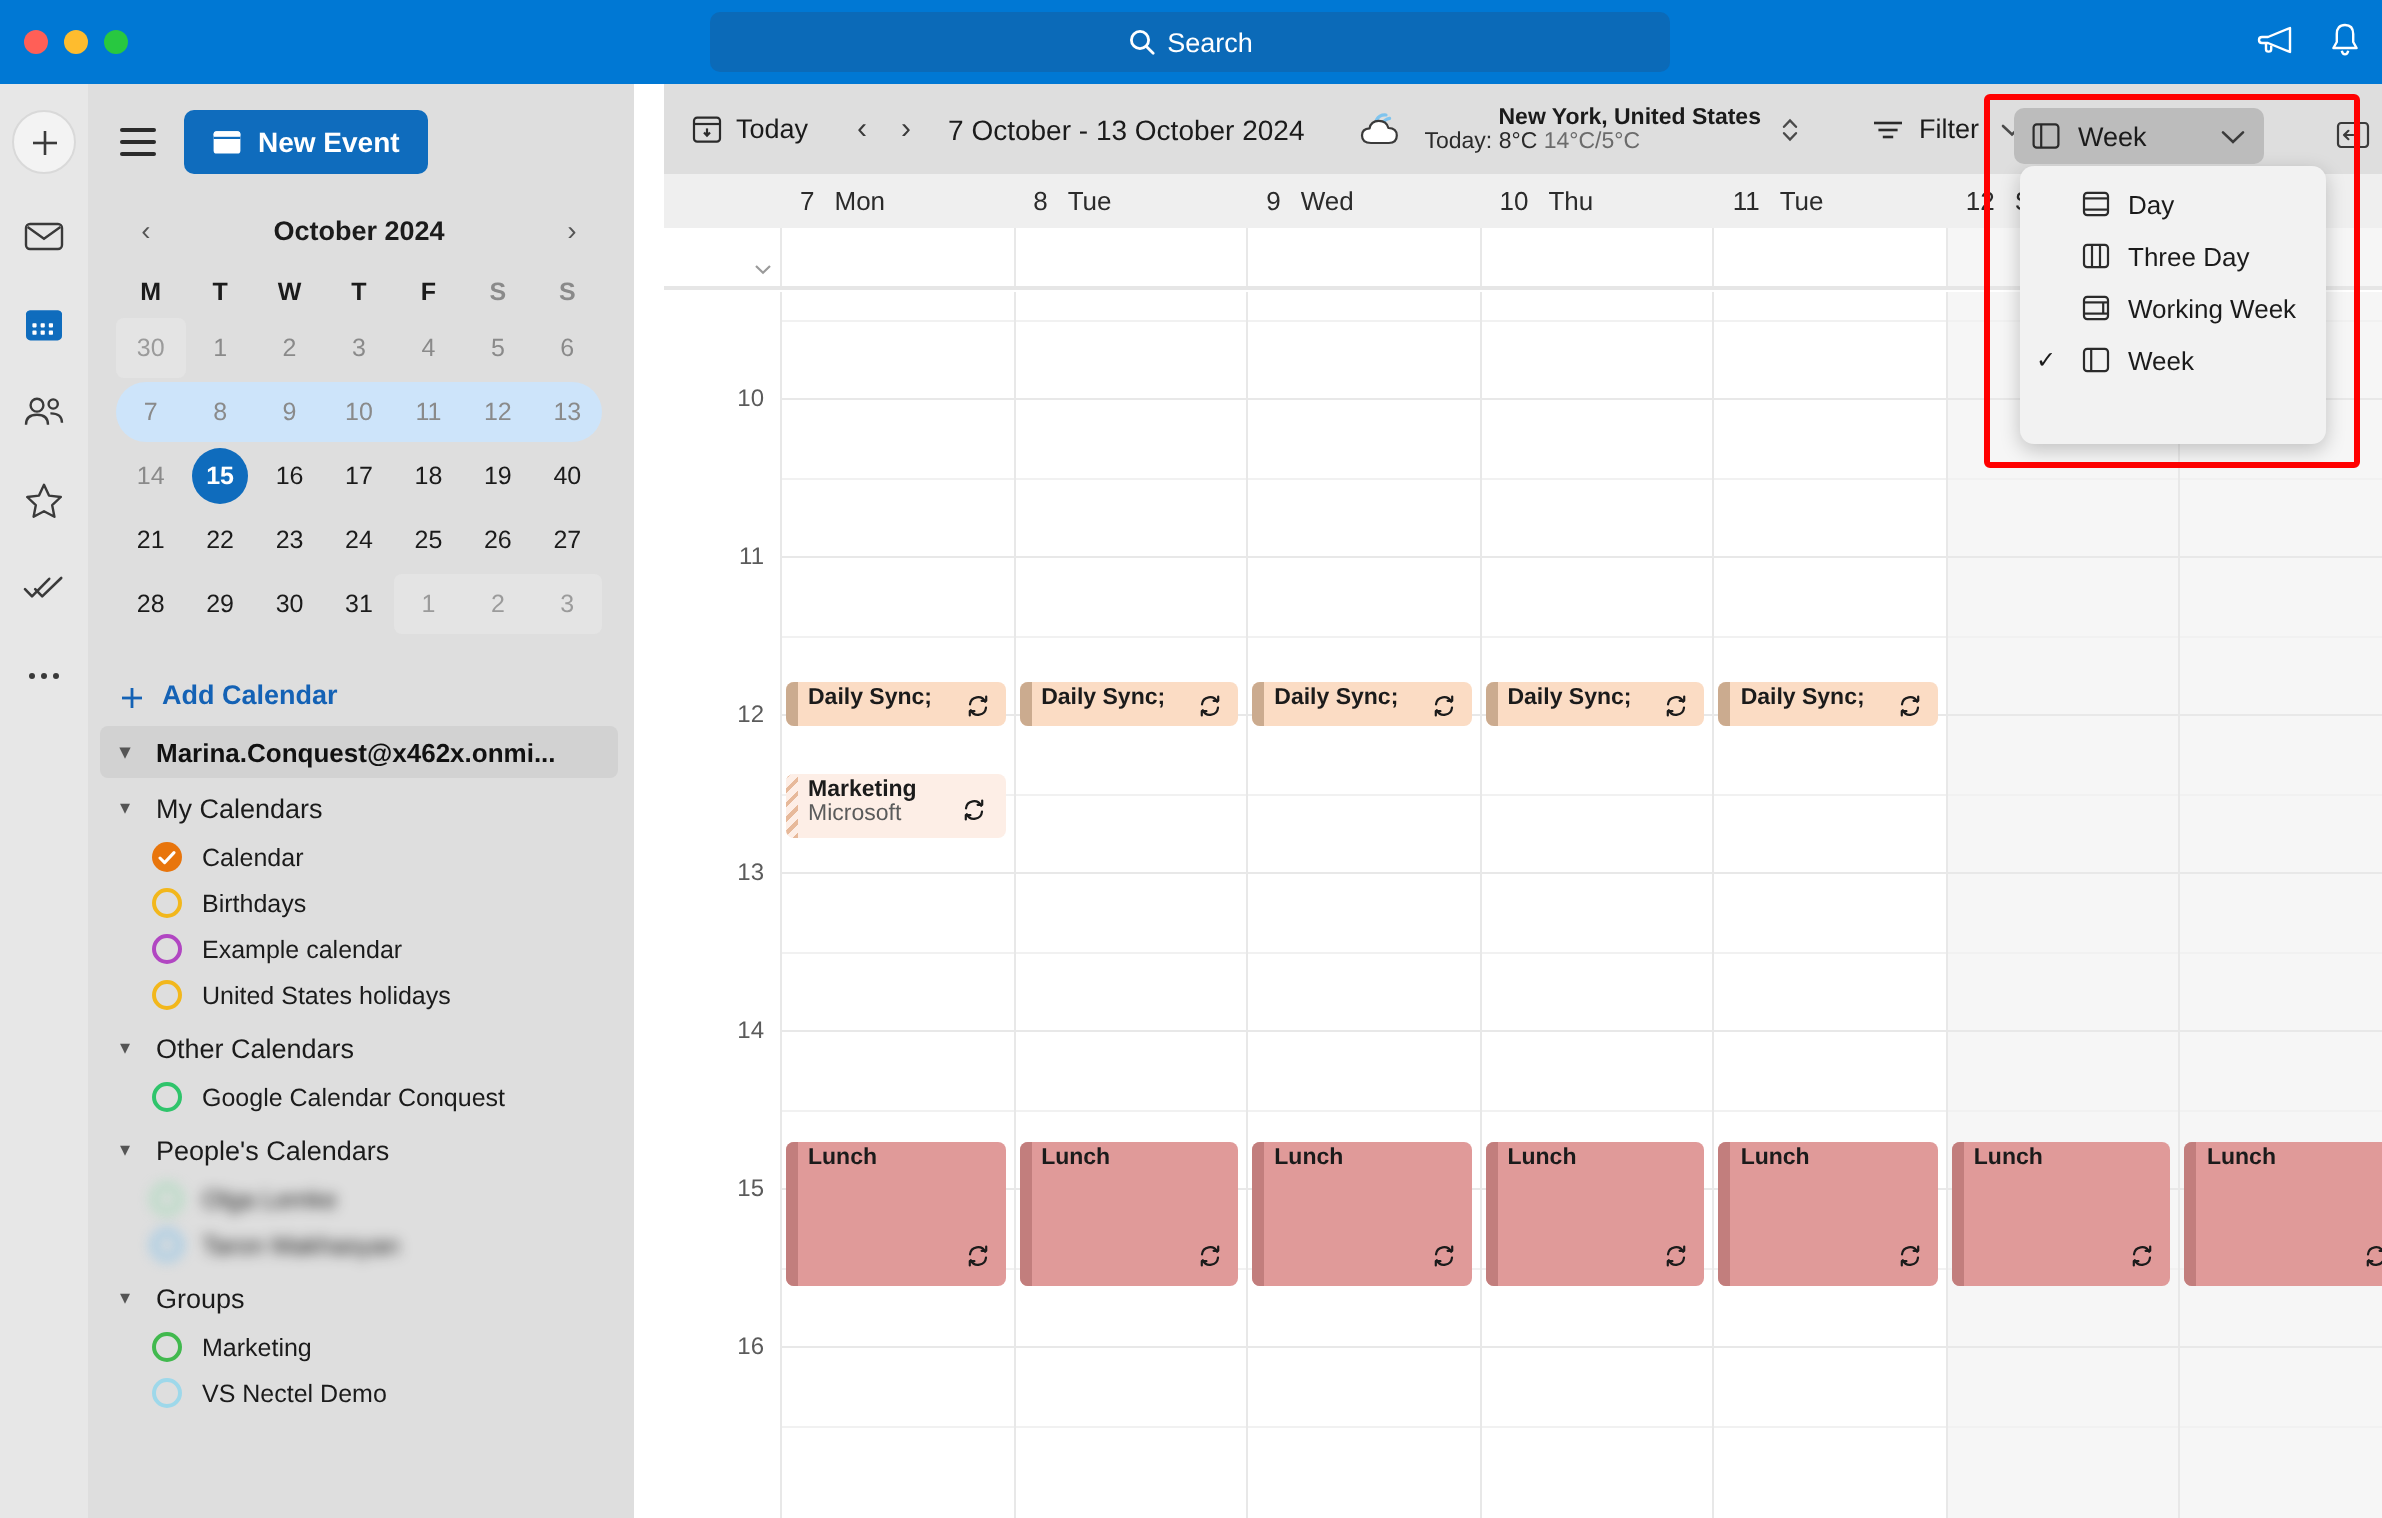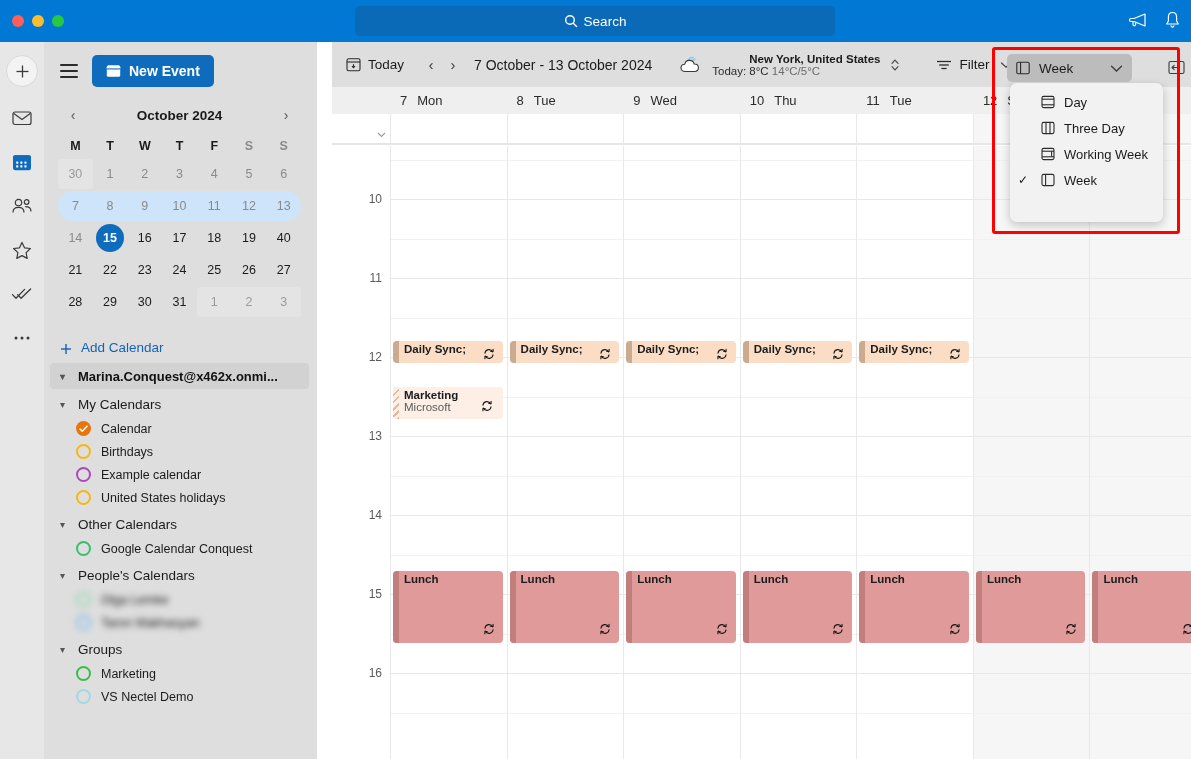--- a/index.html
+++ b/index.html
@@ -81,21 +81,21 @@
     background: #cde4fa; border-radius: 15px; z-index: 1;
   }
   .mc-boxhl { position: absolute; height: 30px; background: #e4e4e4; border-radius: 4px; z-index: 1; }
   .mc-today {
     position: absolute; width: 28px; height: 28px; border-radius: 50%;
     background: #0f6cbd; z-index: 1;
   }
   .mc-cell.today { color: #fff; font-weight: bold; }
 
   
-  .addcal { display: flex; align-items: flex-end; gap: 9px; margin: 22px 0 0 16px; color: #1462b5; font-size: 13.5px; }
+  .addcal { display: flex; align-items: flex-end; gap: 9px; margin: 22px 0 0 16px; color: #1462b5; font-size: 13.5px; font-weight: bold; }
   .acct-row {
     margin: 8px 8px 0 6px; height: 26px; background: #d2d2d2; border-radius: 4px;
     display: flex; align-items: center; gap: 8px; padding-left: 10px;
     font-size: 13px; font-weight: bold; color: #111;
   }
   .grp-row { display: flex; align-items: center; gap: 8px; padding-left: 16px; height: 26px; margin-top: 2px; font-size: 13.5px; color: #1b1b1b; }
   .cal-row { display: flex; align-items: center; gap: 10px; padding-left: 32px; height: 23px; font-size: 12.5px; color: #1b1b1b; }
   .chk { width: 15px; height: 15px; border-radius: 50%; border: 2px solid #ccc; flex: 0 0 15px; display: flex; align-items: center; justify-content: center; }
   .chk.on { border: none; }
   .chev { color: #555; font-size: 10px; width: 10px; display:inline-block; }

